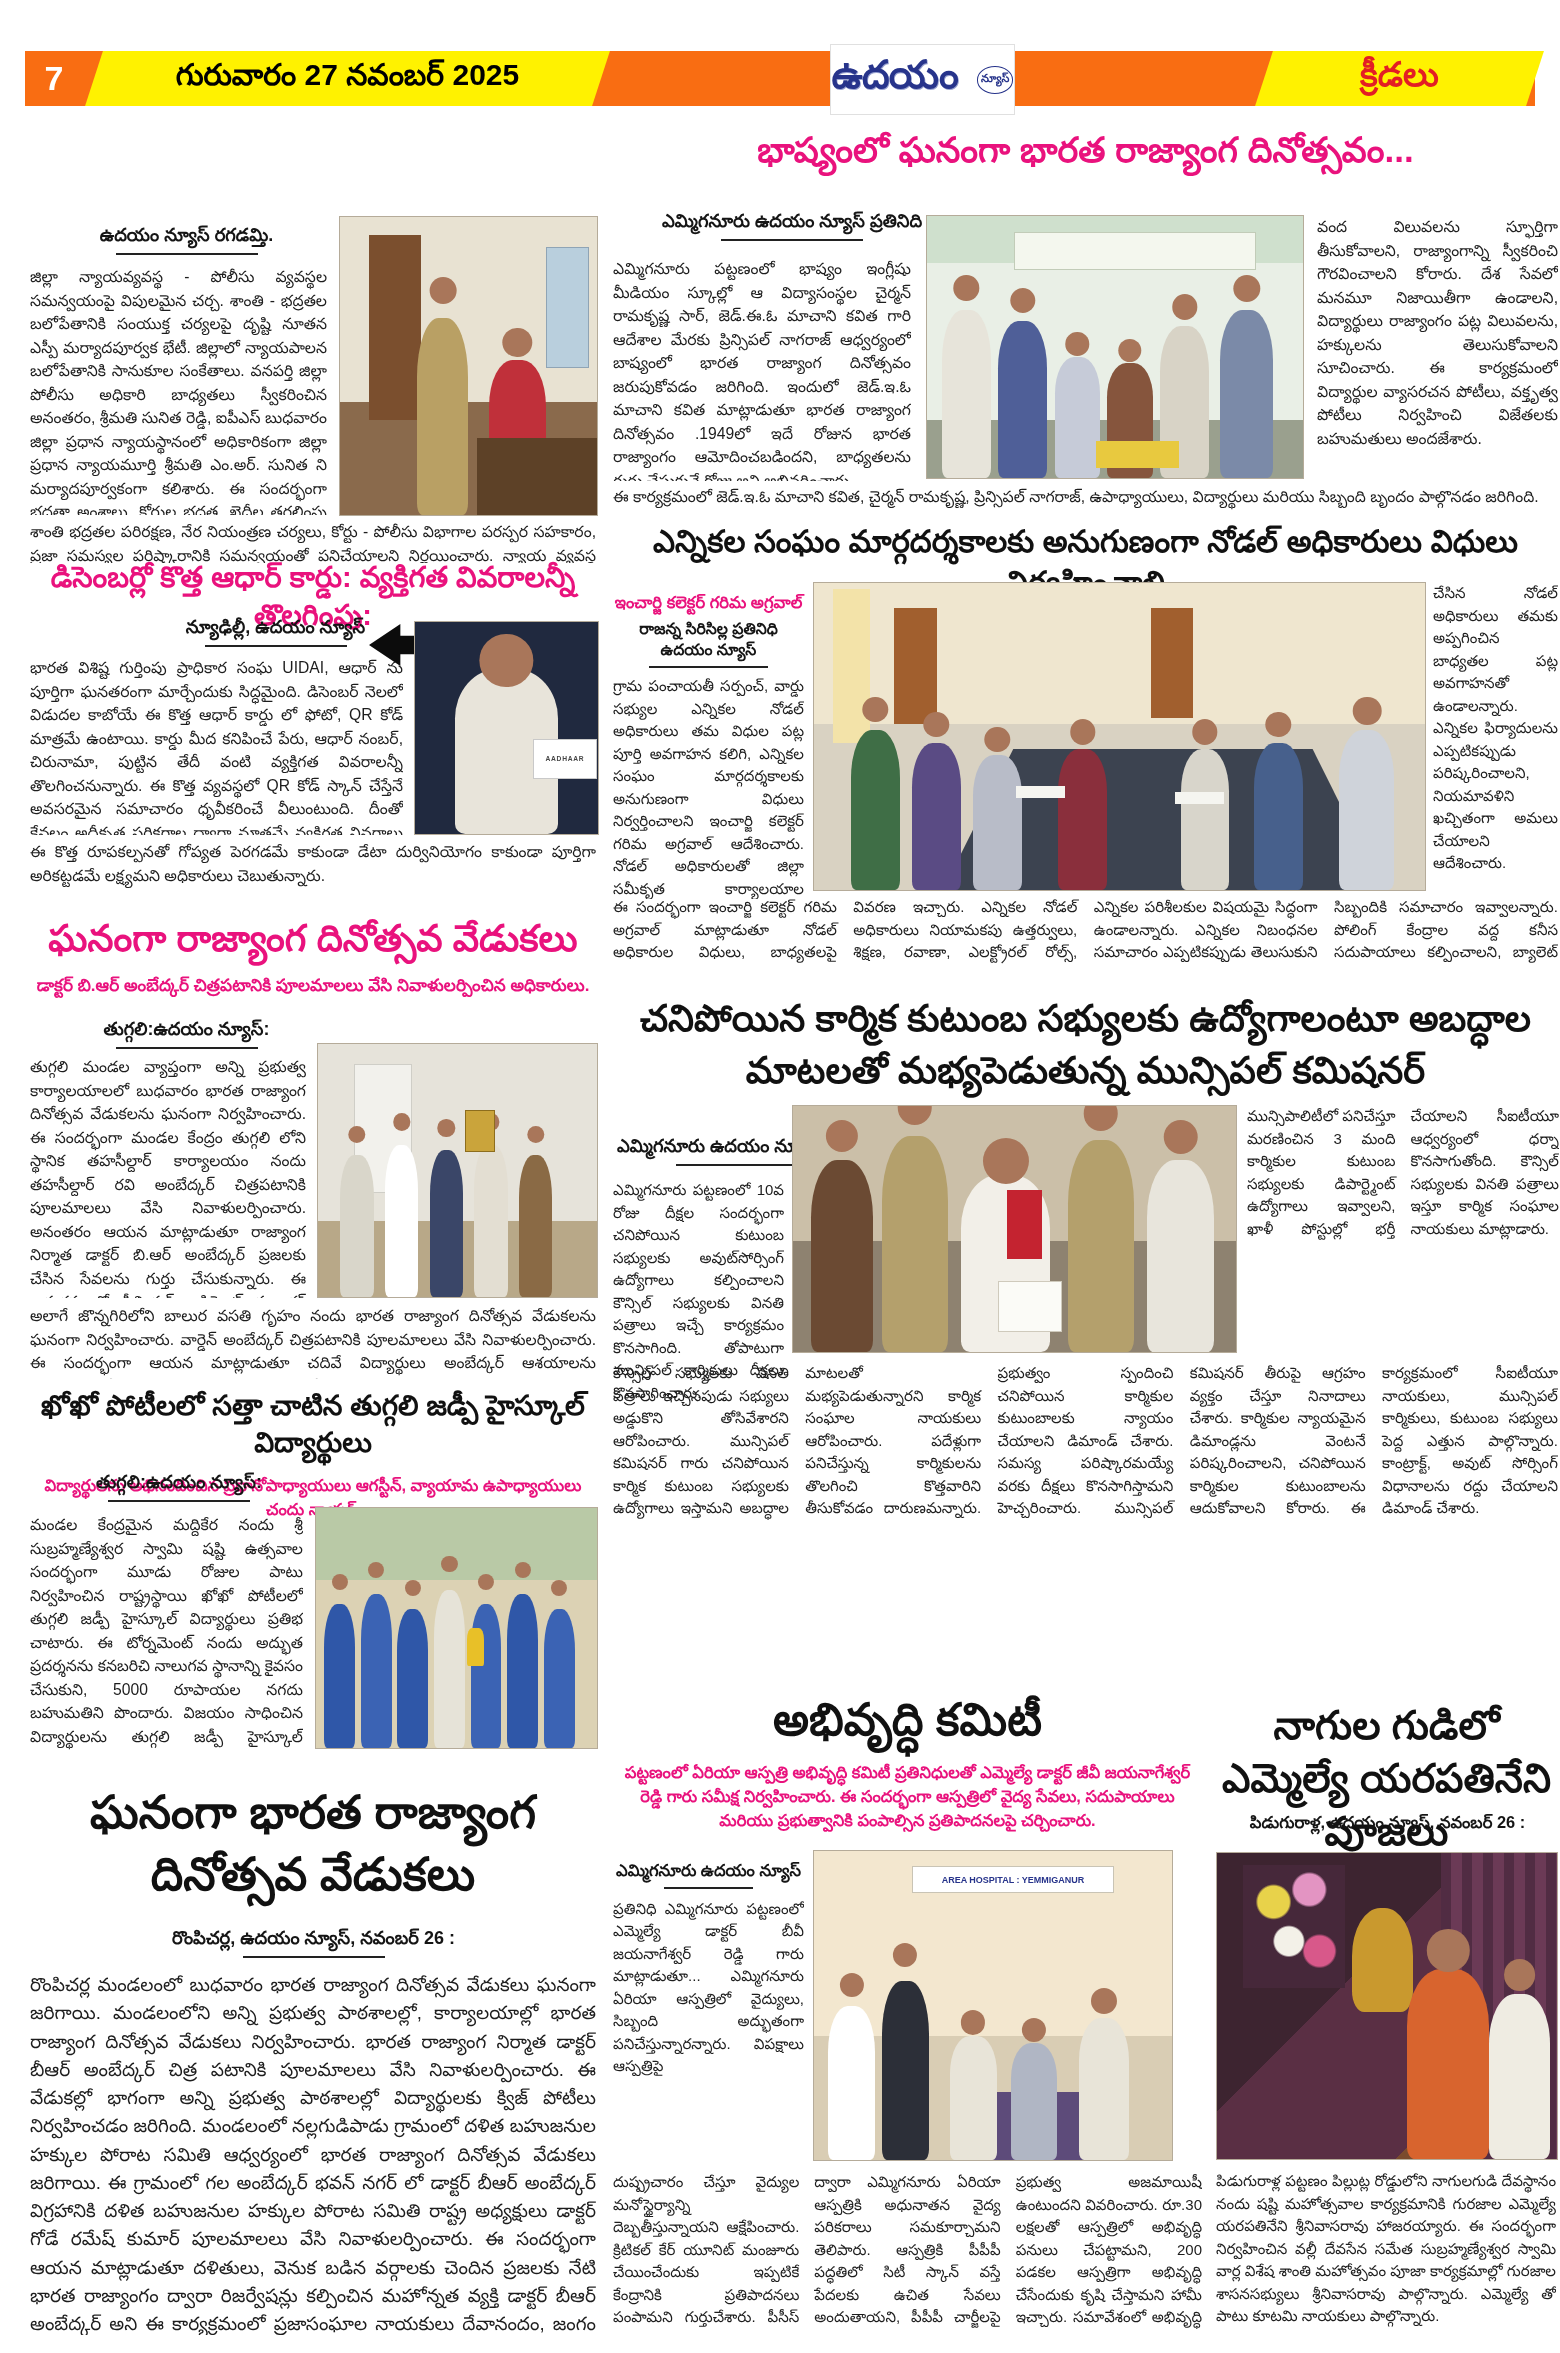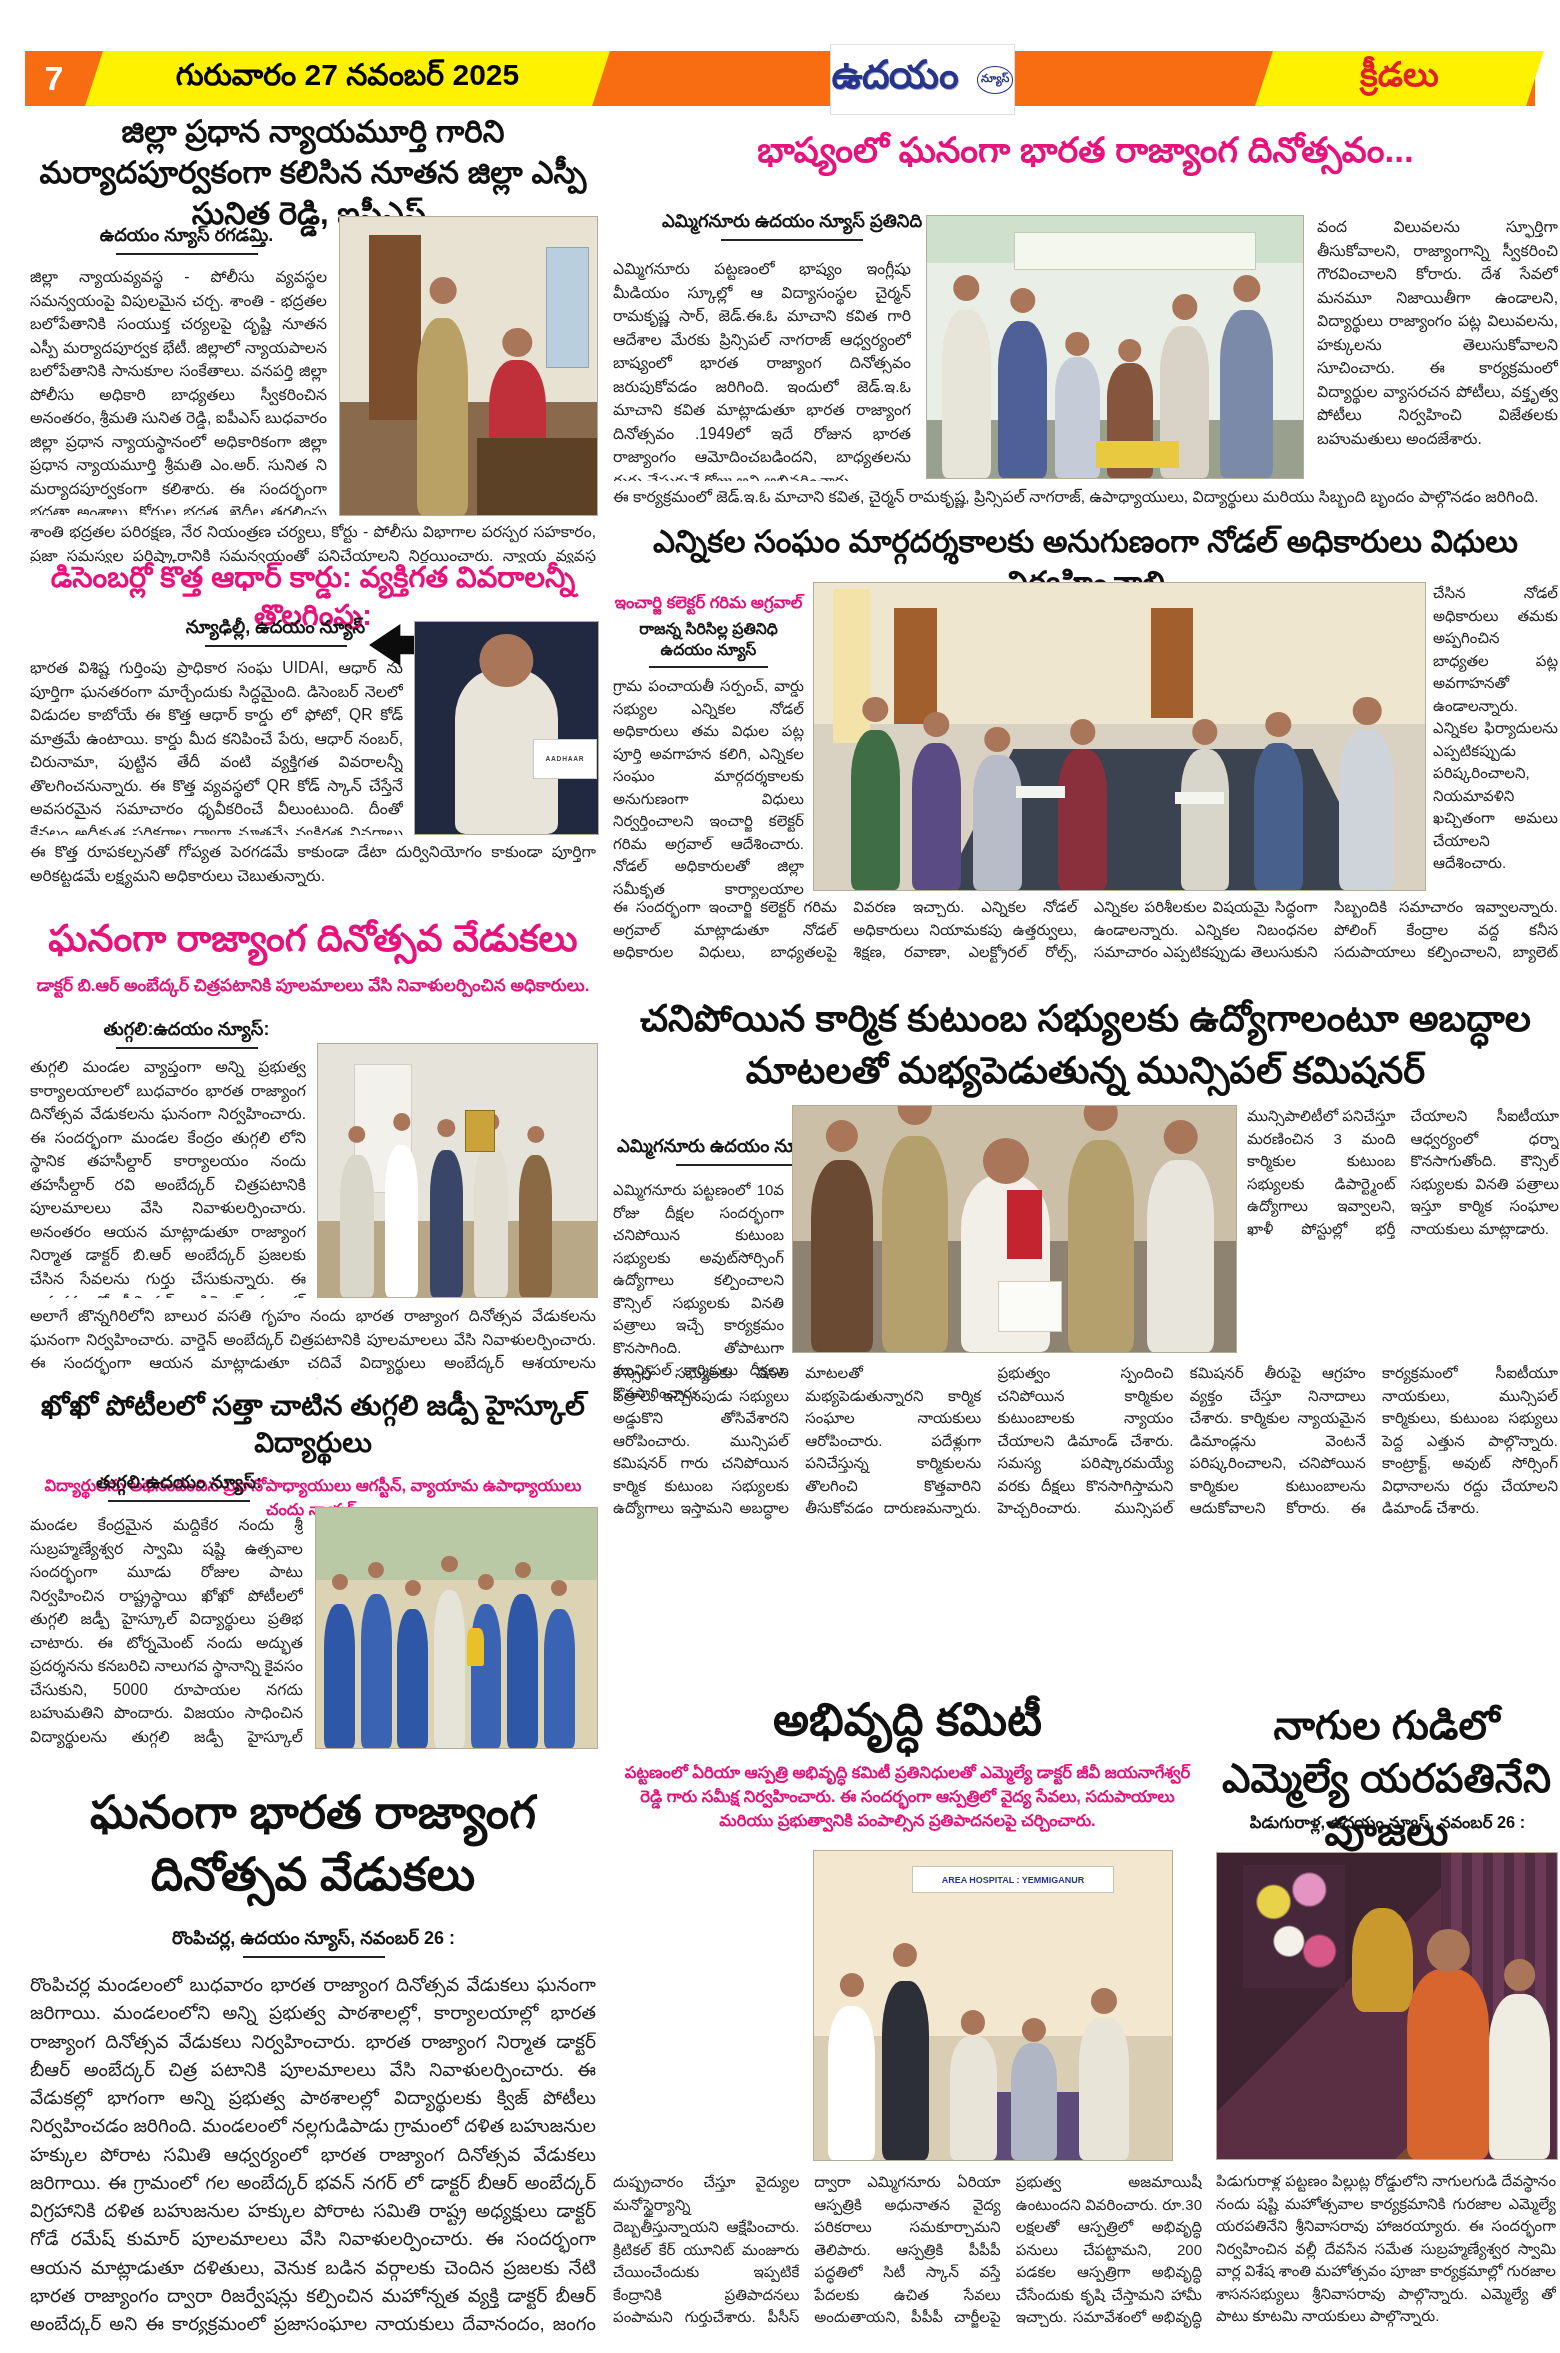--- a/index.html
+++ b/index.html
@@ -53,21 +53,20 @@
       <span class="sub">న్యూస్</span>
     </div>
     <div class="band" style="left:1239px;width:271px;">
       <div class="in">
           <span style="font-size:34px;font-weight:bold;color:var(--red);">క్రీడలు</span>
         </div>
     </div>
   </div>
 
   <section class="art" style="left:30px;top:112px;width:566px;height:452px;">
-    <div class="hl" style="font-size:31px;">జిల్లా ప్రధాన న్యాయమూర్తి గారిని మర్యాదపూర్వకంగా కలిసిన నూతన జిల్లా ఎస్పీ సునిత రెడ్డి, ఐపీఎస్.</div>
     <div class="abs" style="left:0;top:112px;width:313px;">
       <div class="byline">ఉదయం న్యూస్ రగడమ్తి.</div>
       <div class="rule"></div>
     </div>
     <div class="photo" style="left:309px;top:104px;width:257px;height:298px;background:linear-gradient(180deg,#e8e2d2 0 62%,#8a6a4c 62% 100%);">
       <div class="strip" style="left:4%;top:6%;width:20%;height:62%;background:#7b4f2e;"></div>
       <div class="strip" style="right:3%;top:10%;width:16%;height:40%;background:#b9cfdd;border:1.5px solid #8fa4b5;"></div>
       <div class="pp" style="left:30%;width:20%;height:66%;background:#b9a064;"></div>
       <div class="pp" style="left:58%;width:22%;height:52%;background:#c0303a;"></div>
       <div class="strip" style="left:46%;bottom:0;width:54%;height:26%;background:#5d4127;"></div>
@@ -206,20 +205,25 @@
     <div class="abs" style="left:127px;top:146px;width:313px;">
       <div class="byline">రొంపిచర్ల, ఉదయం న్యూస్, నవంబర్ 26 :</div>
       <div class="rule"></div>
     </div>
     <div class="bodytxt abs" style="left:0;top:190px;width:566px;height:364px;font-size:18.6px;line-height:1.52;">రొంపిచర్ల మండలంలో బుధవారం భారత రాజ్యాంగ దినోత్సవ వేడుకలు ఘనంగా జరిగాయి. మండలంలోని అన్ని ప్రభుత్వ పాఠశాలల్లో, కార్యాలయాల్లో భారత రాజ్యాంగ దినోత్సవ వేడుకలు నిర్వహించారు. భారత రాజ్యాంగ నిర్మాత డాక్టర్ బీఆర్ అంబేద్కర్ చిత్ర పటానికి పూలమాలలు వేసి నివాళులర్పించారు. ఈ వేడుకల్లో భాగంగా అన్ని ప్రభుత్వ పాఠశాలల్లో విద్యార్థులకు క్విజ్ పోటీలు నిర్వహించడం జరిగింది. మండలంలో నల్లగుడిపాడు గ్రామంలో దళిత బహుజనుల హక్కుల పోరాట సమితి ఆధ్వర్యంలో భారత రాజ్యాంగ దినోత్సవ వేడుకలు జరిగాయి. ఈ గ్రామంలో గల అంబేద్కర్ భవన్ నగర్ లో డాక్టర్ బీఆర్ అంబేద్కర్ విగ్రహానికి దళిత బహుజనుల హక్కుల పోరాట సమితి రాష్ట్ర అధ్యక్షులు డాక్టర్ గోడే రమేష్ కుమార్ పూలమాలలు వేసి నివాళులర్పించారు. ఈ సందర్భంగా ఆయన మాట్లాడుతూ దళితులు, వెనుక బడిన వర్గాలకు చెందిన ప్రజలకు నేటి భారత రాజ్యాంగం ద్వారా రిజర్వేషన్లు కల్పించిన మహోన్నత వ్యక్తి డాక్టర్ బీఆర్ అంబేద్కర్ అని ఈ కార్యక్రమంలో ప్రజాసంఘాల నాయకులు దేవానందం, జంగం బ్రహ్మానాయుడు తదితరులు పాల్గొన్నారు.</div>
   </section>
 
   <section class="art" style="left:613px;top:1690px;width:589px;height:656px;">
     <div class="hl" style="font-size:45px;">అభివృద్ధి కమిటీ</div>
     <div class="kicker" style="margin-top:12px;font-size:16.4px;">పట్టణంలో ఏరియా ఆస్పత్రి అభివృద్ధి కమిటీ ప్రతినిధులతో ఎమ్మెల్యే డాక్టర్ జీవీ జయనాగేశ్వర్ రెడ్డి గారు సమీక్ష నిర్వహించారు. ఈ సందర్భంగా ఆస్పత్రిలో వైద్య సేవలు, సదుపాయాలు మరియు ప్రభుత్వానికి పంపాల్సిన ప్రతిపాదనలపై చర్చించారు.</div>
+    <div class="abs" style="left:0;top:170px;width:191px;">
+      <div class="byline" style="font-size:16.4px;">ఎమ్మిగనూరు ఉదయం న్యూస్</div>
+      <div class="rule" style="width:89px;"></div>
+      <div class="bodytxt" style="margin-top:9px;height:246px;font-size:15px;">ప్రతినిధి ఎమ్మిగనూరు పట్టణంలో ఎమ్మెల్యే డాక్టర్ బీవీ జయనాగేశ్వర్ రెడ్డి గారు మాట్లాడుతూ... ఎమ్మిగనూరు ఏరియా ఆస్పత్రిలో వైద్యులు, సిబ్బంది అద్భుతంగా పనిచేస్తున్నారన్నారు. విపక్షాలు ఆస్పత్రిపై</div>
+    </div>
     <div class="photo" style="left:200px;top:160px;width:358px;height:309px;background:linear-gradient(180deg,#f3e7cf 0 60%,#d9cdb4 60% 100%);">
       <div class="strip" style="left:22%;top:5%;width:56%;height:8%;background:#ffffff;border:0.7px solid #c9c4b5;display:flex;align-items:center;justify-content:center;">
         <span style="font-size:9px;color:#27348b;font-weight:bold;">AREA HOSPITAL : YEMMIGANUR</span>
       </div>
       <div class="strip" style="left:34%;bottom:0;width:40%;height:22%;background:#5d4b7a;"></div>
       <div class="pp" style="left:4%;width:13%;height:50%;background:#ffffff;"></div>
       <div class="pp" style="left:19%;width:13%;height:58%;background:#2c2f38;"></div>
       <div class="pp" style="left:38%;width:13%;height:40%;background:#e8e4d8;"></div>
       <div class="pp" style="left:55%;width:13%;height:38%;background:#b0b6c4;"></div>
       <div class="pp" style="left:74%;width:14%;height:46%;background:#e8e4d8;"></div>

